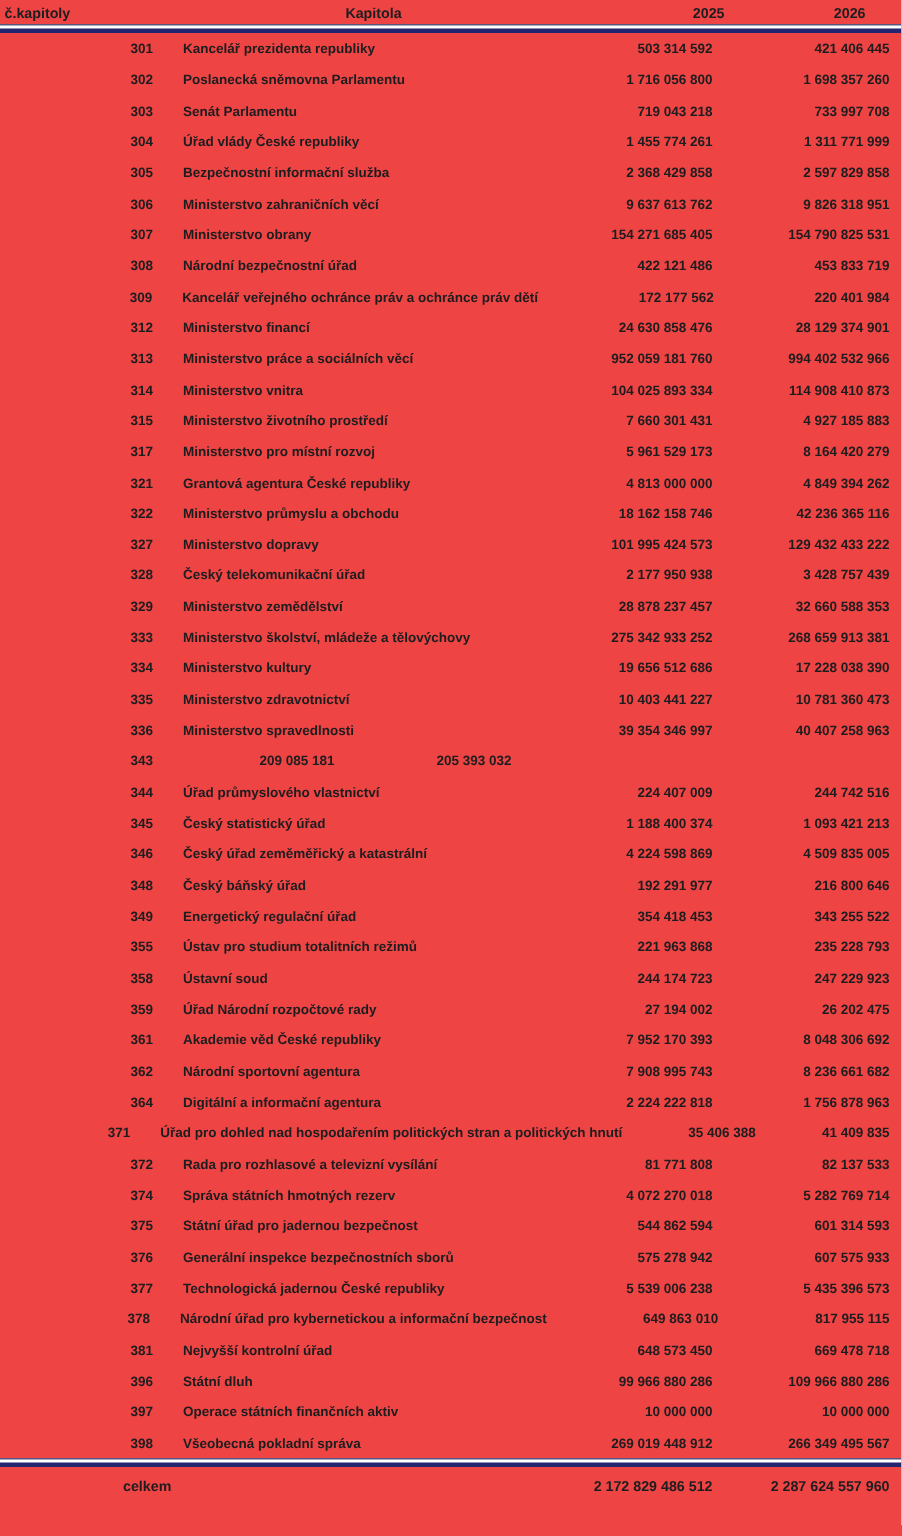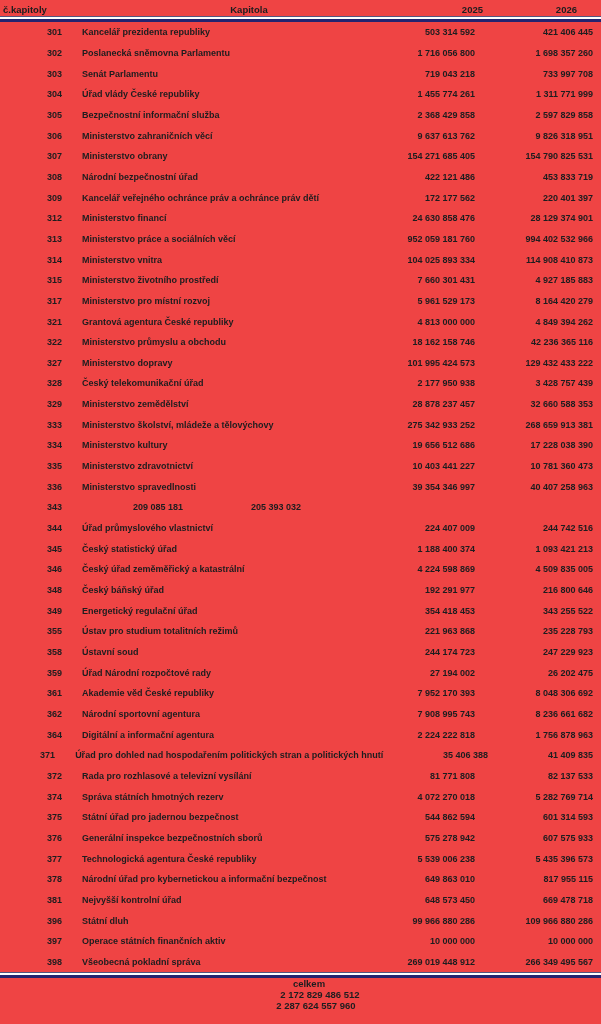--- a/index.html
+++ b/index.html
@@ -28,38 +28,37 @@
   .hdr-c3 { width: 50px; text-align: right; box-sizing: border-box; }
   .hdr-c4 { flex: 1; text-align: right; padding-right: 24px; box-sizing: border-box; }
   
   .rule {
     height: 2px;
     border-top: 1px solid #55557d;
     border-bottom: 3px solid #242470;
     background: #ffffff;
   }
   
-  .tbody { display: flex; flex-direction: column; }
+  .tbody { display: flex; flex-direction: column; padding-left: 40px; }
   .trow {
     display: flex;
     flex: 0 0 20.66px;
     height: 20.66px;
     align-items: center;
   }
   .c1 { width: 65px; text-align: right; padding-right: 3px; box-sizing: border-box; }
   .c2 { flex: 1; text-align: left; padding-left: 17px; box-sizing: border-box; white-space: nowrap; }
   .c3 { width: 118px; text-align: right; box-sizing: border-box; white-space: nowrap; }
   .c4 { width: 126px; text-align: right; padding-right: 8px; box-sizing: border-box; white-space: nowrap; }
   
   .frow {
     display: flex;
     height: 26px;
     align-items: center;
     font-size: 9.5px;
-    flex-direction: column;
   }
 </style>
 </head>
 <body>
 
 <div class="page">
 
   <div class="hdr-row">
     <div class="hdr-c1">č.kapitoly</div>
     <div class="hdr-c2">Kapitola</div>
@@ -123,21 +122,21 @@
     <div class="c1">308</div>
     <div class="c2">Národní bezpečnostní úřad</div>
     <div class="c3">422 121 486</div>
     <div class="c4">453 833 719</div>
   </div>
 
   <div class="trow">
     <div class="c1">309</div>
     <div class="c2">Kancelář veřejného ochránce práv a ochránce práv dětí</div>
     <div class="c3">172 177 562</div>
-    <div class="c4">220 401 397</div>
+    <div class="c4">220 401 984</div>
   </div>
 
   <div class="trow">
     <div class="c1">312</div>
     <div class="c2">Ministerstvo financí</div>
     <div class="c3">24 630 858 476</div>
     <div class="c4">28 129 374 901</div>
   </div>
 
   <div class="trow">
@@ -345,21 +344,21 @@
 
   <div class="trow">
     <div class="c1">376</div>
     <div class="c2">Generální inspekce bezpečnostních sborů</div>
     <div class="c3">575 278 942</div>
     <div class="c4">607 575 933</div>
   </div>
 
   <div class="trow">
     <div class="c1">377</div>
-    <div class="c2">Technologická agentura České republiky</div>
+    <div class="c2">Technologická jadernou České republiky</div>
     <div class="c3">5 539 006 238</div>
     <div class="c4">5 435 396 573</div>
   </div>
 
   <div class="trow">
     <div class="c1">378</div>
     <div class="c2">Národní úřad pro kybernetickou a informační bezpečnost</div>
     <div class="c3">649 863 010</div>
     <div class="c4">817 955 115</div>
   </div>

